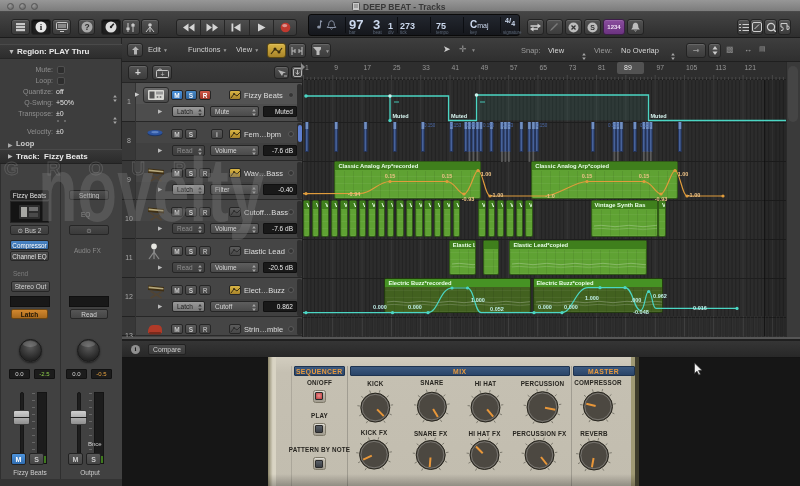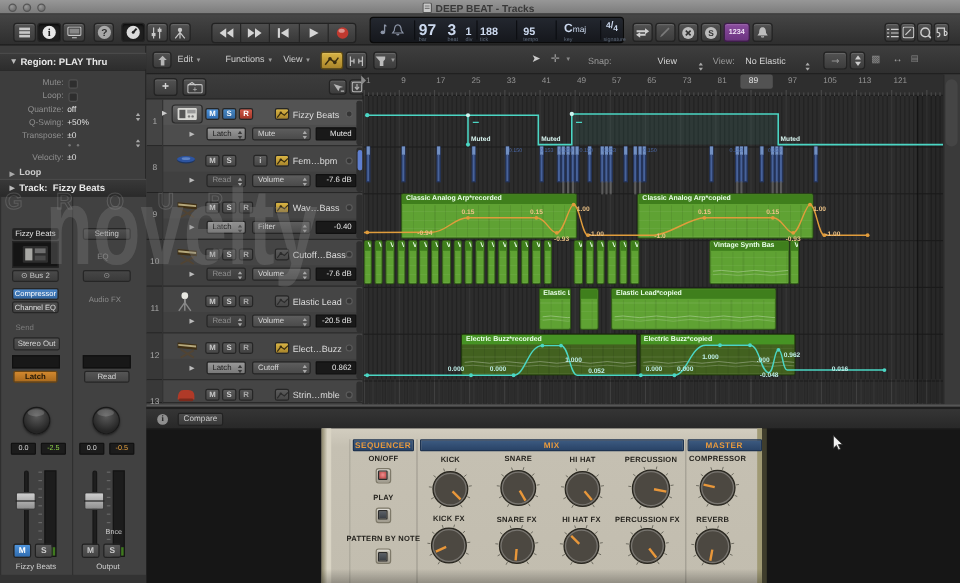--- a/index.html
+++ b/index.html
@@ -156,23 +156,23 @@
 <svg class="abs" style="left:326px;top:20px;" width="11" height="10">
       <path d="M5.5 0.8 C7.8 0.8 8.3 3 8.4 5.5 L9.8 7.5 L1.2 7.5 L2.6 5.5 C2.7 3 3.2 0.8 5.5 0.8 Z" fill="none" stroke="#8b94a6" stroke-width="1"></path>
       <path d="M4.5 8.5 A1.2 1.2 0 0 0 6.5 8.5" stroke="#8b94a6" fill="none"></path>
     </svg>
 <div class="abs" style="left:349px;top:17px;font-size:13px;color:#ccd9ee;font-weight:bold;">97</div>
 <div class="abs" style="left:349px;top:30px;font-size:4.5px;color:#5d6878;">bar</div>
 <div class="abs" style="left:373px;top:17px;font-size:13px;color:#ccd9ee;font-weight:bold;">3</div>
 <div class="abs" style="left:373px;top:30px;font-size:4.5px;color:#5d6878;">beat</div>
 <div class="abs" style="left:388px;top:21px;font-size:9px;color:#ccd9ee;font-weight:bold;">1</div>
 <div class="abs" style="left:388px;top:30px;font-size:4.5px;color:#5d6878;">div</div>
-<div class="abs" style="left:400px;top:21px;font-size:9px;color:#ccd9ee;font-weight:bold;">188</div>
+<div class="abs" style="left:400px;top:21px;font-size:9px;color:#ccd9ee;font-weight:bold;">273</div>
 <div class="abs" style="left:400px;top:30px;font-size:4.5px;color:#5d6878;">tick</div>
-<div class="abs" style="left:436px;top:21px;font-size:9px;color:#ccd9ee;font-weight:bold;">95</div>
+<div class="abs" style="left:436px;top:21px;font-size:9px;color:#ccd9ee;font-weight:bold;">75</div>
 <div class="abs" style="left:436px;top:30px;font-size:4.5px;color:#5d6878;">tempo</div>
 <div class="abs" style="left:505px;top:16px;font-size:7px;color:#ccd9ee;font-weight:bold;">4<span style="font-size:8px;">/</span><span style="position:relative;top:3px;">4</span></div>
 <div class="abs" style="left:503px;top:30px;font-size:4.5px;color:#5d6878;">signature</div>
 <div class="abs" style="left:345px;top:17px;width:1px;height:16px;background:#0c0e12;"></div>
 <div class="abs" style="left:397px;top:17px;width:1px;height:16px;background:#0c0e12;"></div>
 <div class="abs" style="left:430px;top:17px;width:1px;height:16px;background:#0c0e12;"></div>
 <div class="abs" style="left:463px;top:17px;width:1px;height:16px;background:#0c0e12;"></div>
 <div class="abs" style="left:500px;top:17px;width:1px;height:16px;background:#0c0e12;"></div>
 <div class="abs" style="left:470px;top:19px;font-size:10px;color:#ccd9ee;font-weight:bold;">C<span style="font-size:7px;font-weight:normal;">maj</span></div>
 <div class="abs" style="left:470px;top:30px;font-size:4.5px;color:#5d6878;">key</div>
@@ -390,28 +390,28 @@
       </div>
     </div>
 <div class="btn" style="left:311px;top:43px;width:20px;height:15px;">
       <div class="ticon"><svg width="14" height="10">
           <path d="M1 1 L11 1 L7.5 5 L7.5 9 L4.5 9 L4.5 5 Z" fill="#bbb"></path>
         </svg>&nbsp;<span style="font-size:5px;color:#999;">▼</span></div>
     </div>
 <div class="abs" style="left:443px;top:44px;font-size:9px;color:#ccc;">➤</div>
     <div class="abs" style="left:459px;top:44px;font-size:9px;color:#999;">✛</div>
     <div class="abs" style="left:471px;top:47px;font-size:5px;color:#888;">▼</div>
-<div class="abs" style="left:490px;top:46px;font-size:7.5px;color:#9b9b9b;text-align:center;">Snap:</div>
+<div class="abs" style="left:521px;top:46px;font-size:7.5px;color:#9b9b9b;text-align:center;">Snap:</div>
 <div class="abs" style="left:548px;top:46px;font-size:7.5px;color:#d5d5d5;">View</div>
 <div class="abs" style="left:582px;top:46px;"><svg width="4" height="7" viewBox="0 0 4 7">
         <path d="M2 0 L3.8 2.6 L0.2 2.6 Z" fill="#a8a8a8"></path>
         <path d="M2 7 L3.8 4.4 L0.2 4.4 Z" fill="#a8a8a8"></path>
       </svg></div>
 <div class="abs" style="left:594px;top:46px;font-size:7.5px;color:#9b9b9b;">View:</div>
-<div class="abs" style="left:621px;top:46px;font-size:7.5px;color:#d5d5d5;">No Elastic</div>
+<div class="abs" style="left:621px;top:46px;font-size:7.5px;color:#d5d5d5;">No Overlap</div>
 <div class="abs" style="left:671px;top:46px;"><svg width="4" height="7" viewBox="0 0 4 7">
         <path d="M2 0 L3.8 2.6 L0.2 2.6 Z" fill="#a8a8a8"></path>
         <path d="M2 7 L3.8 4.4 L0.2 4.4 Z" fill="#a8a8a8"></path>
       </svg></div>
 <div class="btn" style="left:686px;top:43px;width:20px;height:15px;">
       <div class="ticon" style="font-size:8px;color:#ccc;">⇾</div>
     </div>
 <div class="btn" style="left:708px;top:43px;width:13px;height:15px;">
       <div class="ticon">
         <svg width="6" height="9" viewBox="0 0 6 9">

